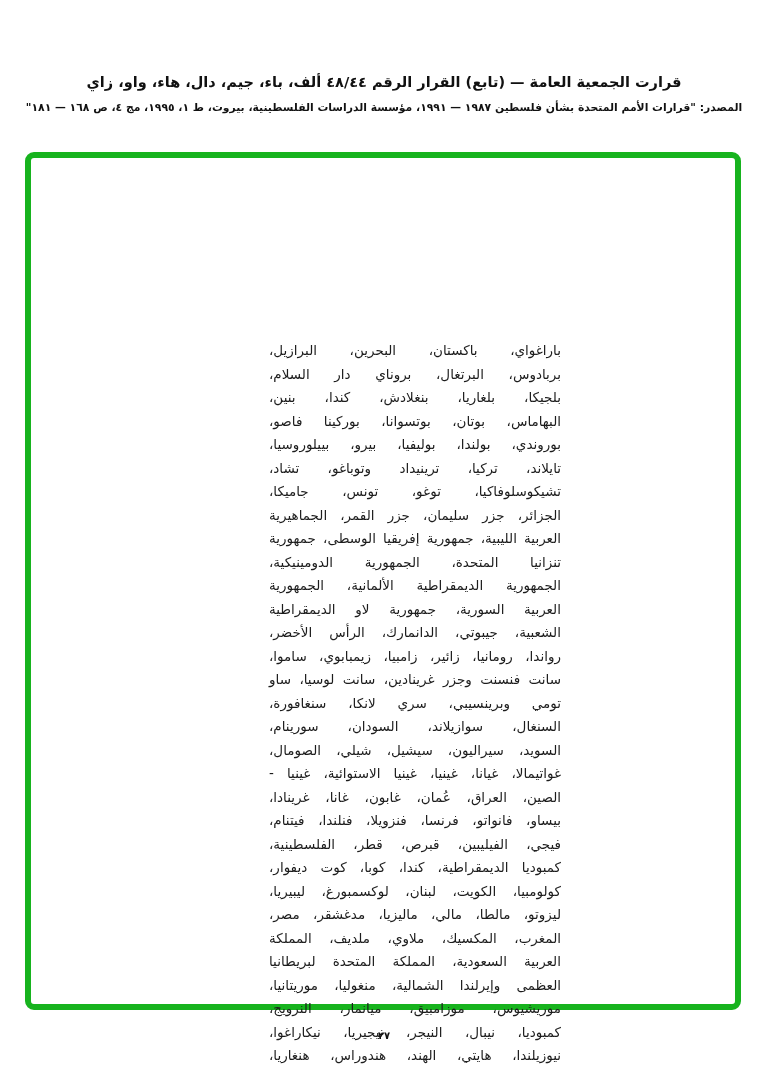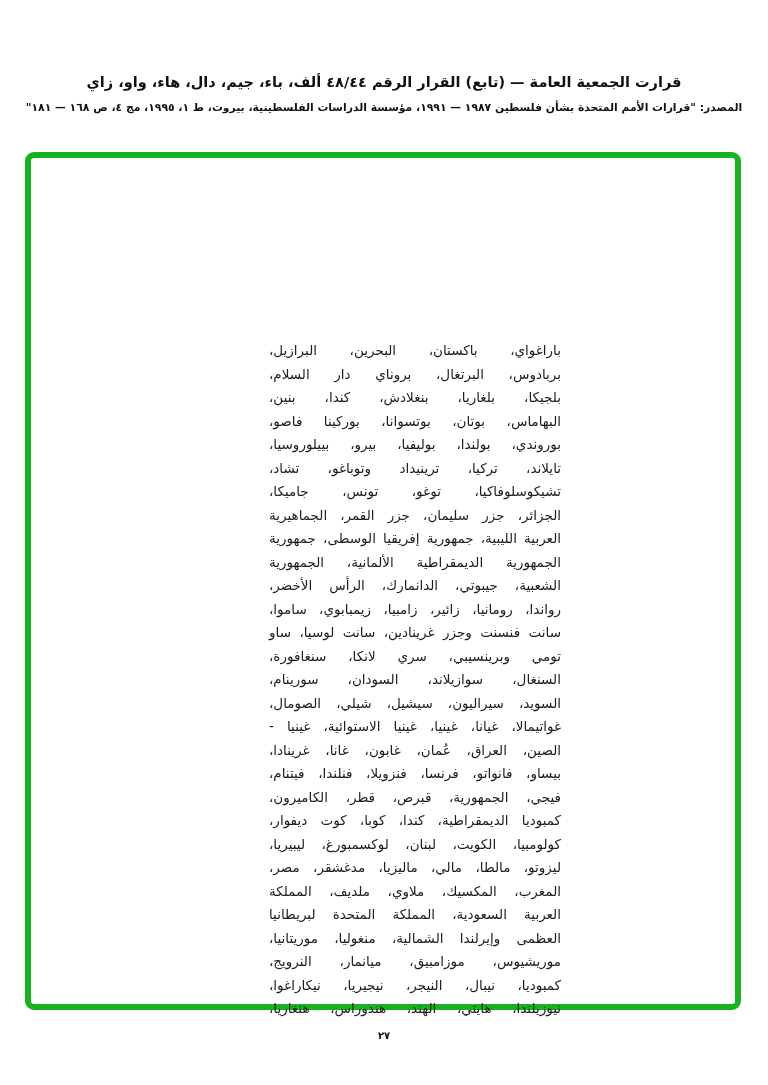--- a/index.html
+++ b/index.html
@@ -97,31 +97,33 @@
     <div class="country-list">
       <div class="text-line">باراغواي، باكستان، البحرين، البرازيل،</div>
       <div class="text-line">بربادوس، البرتغال، بروناي دار السلام،</div>
       <div class="text-line">بلجيكا، بلغاريا، بنغلادش، كندا، بنين،</div>
       <div class="text-line">البهاماس، بوتان، بوتسوانا، بوركينا فاصو،</div>
       <div class="text-line">بوروندي، بولندا، بوليفيا، بيرو، بييلوروسيا،</div>
       <div class="text-line">تايلاند، تركيا، ترينيداد وتوباغو، تشاد،</div>
       <div class="text-line">تشيكوسلوفاكيا، توغو، تونس، جاميكا،</div>
       <div class="text-line">الجزائر، جزر سليمان، جزر القمر، الجماهيرية</div>
       <div class="text-line">العربية الليبية، جمهورية إفريقيا الوسطى، جمهورية</div>
+      <div class="text-line">تنزانيا المتحدة، الجمهورية الدومينيكية،</div>
       <div class="text-line">الجمهورية الديمقراطية الألمانية، الجمهورية</div>
+      <div class="text-line">العربية السورية، جمهورية لاو الديمقراطية</div>
       <div class="text-line">الشعبية، جيبوتي، الدانمارك، الرأس الأخضر،</div>
       <div class="text-line">رواندا، رومانيا، زائير، زامبيا، زيمبابوي، ساموا،</div>
       <div class="text-line">سانت فنسنت وجزر غرينادين، سانت لوسيا، ساو</div>
       <div class="text-line">تومي وبرينسيبي، سري لانكا، سنغافورة،</div>
       <div class="text-line">السنغال، سوازيلاند، السودان، سورينام،</div>
       <div class="text-line">السويد، سيراليون، سيشيل، شيلي، الصومال،</div>
       <div class="text-line">غواتيمالا، غيانا، غينيا، غينيا الاستوائية، غينيا -</div>
       <div class="text-line">الصين، العراق، عُمان، غابون، غانا، غرينادا،</div>
       <div class="text-line">بيساو، فانواتو، فرنسا، فنزويلا، فنلندا، فيتنام،</div>
-      <div class="text-line">فيجي، الجمهورية، قبرص، قطر، الكاميرون،</div>
+      <div class="text-line">فيجي، الفيليبين، قبرص، قطر، الفلسطينية،</div>
       <div class="text-line">كمبوديا الديمقراطية، كندا، كوبا، كوت ديفوار،</div>
       <div class="text-line">كولومبيا، الكويت، لبنان، لوكسمبورغ، ليبيريا،</div>
       <div class="text-line">ليزوتو، مالطا، مالي، ماليزيا، مدغشقر، مصر،</div>
       <div class="text-line">المغرب، المكسيك، ملاوي، ملديف، المملكة</div>
       <div class="text-line">العربية السعودية، المملكة المتحدة لبريطانيا</div>
       <div class="text-line">العظمى وإيرلندا الشمالية، منغوليا، موريتانيا،</div>
       <div class="text-line">موريشيوس، موزامبيق، ميانمار، النرويج،</div>
       <div class="text-line">كمبوديا، نيبال، النيجر، نيجيريا، نيكاراغوا،</div>
       <div class="text-line">نيوزيلندا، هايتي، الهند، هندوراس، هنغاريا،</div>
     </div>

